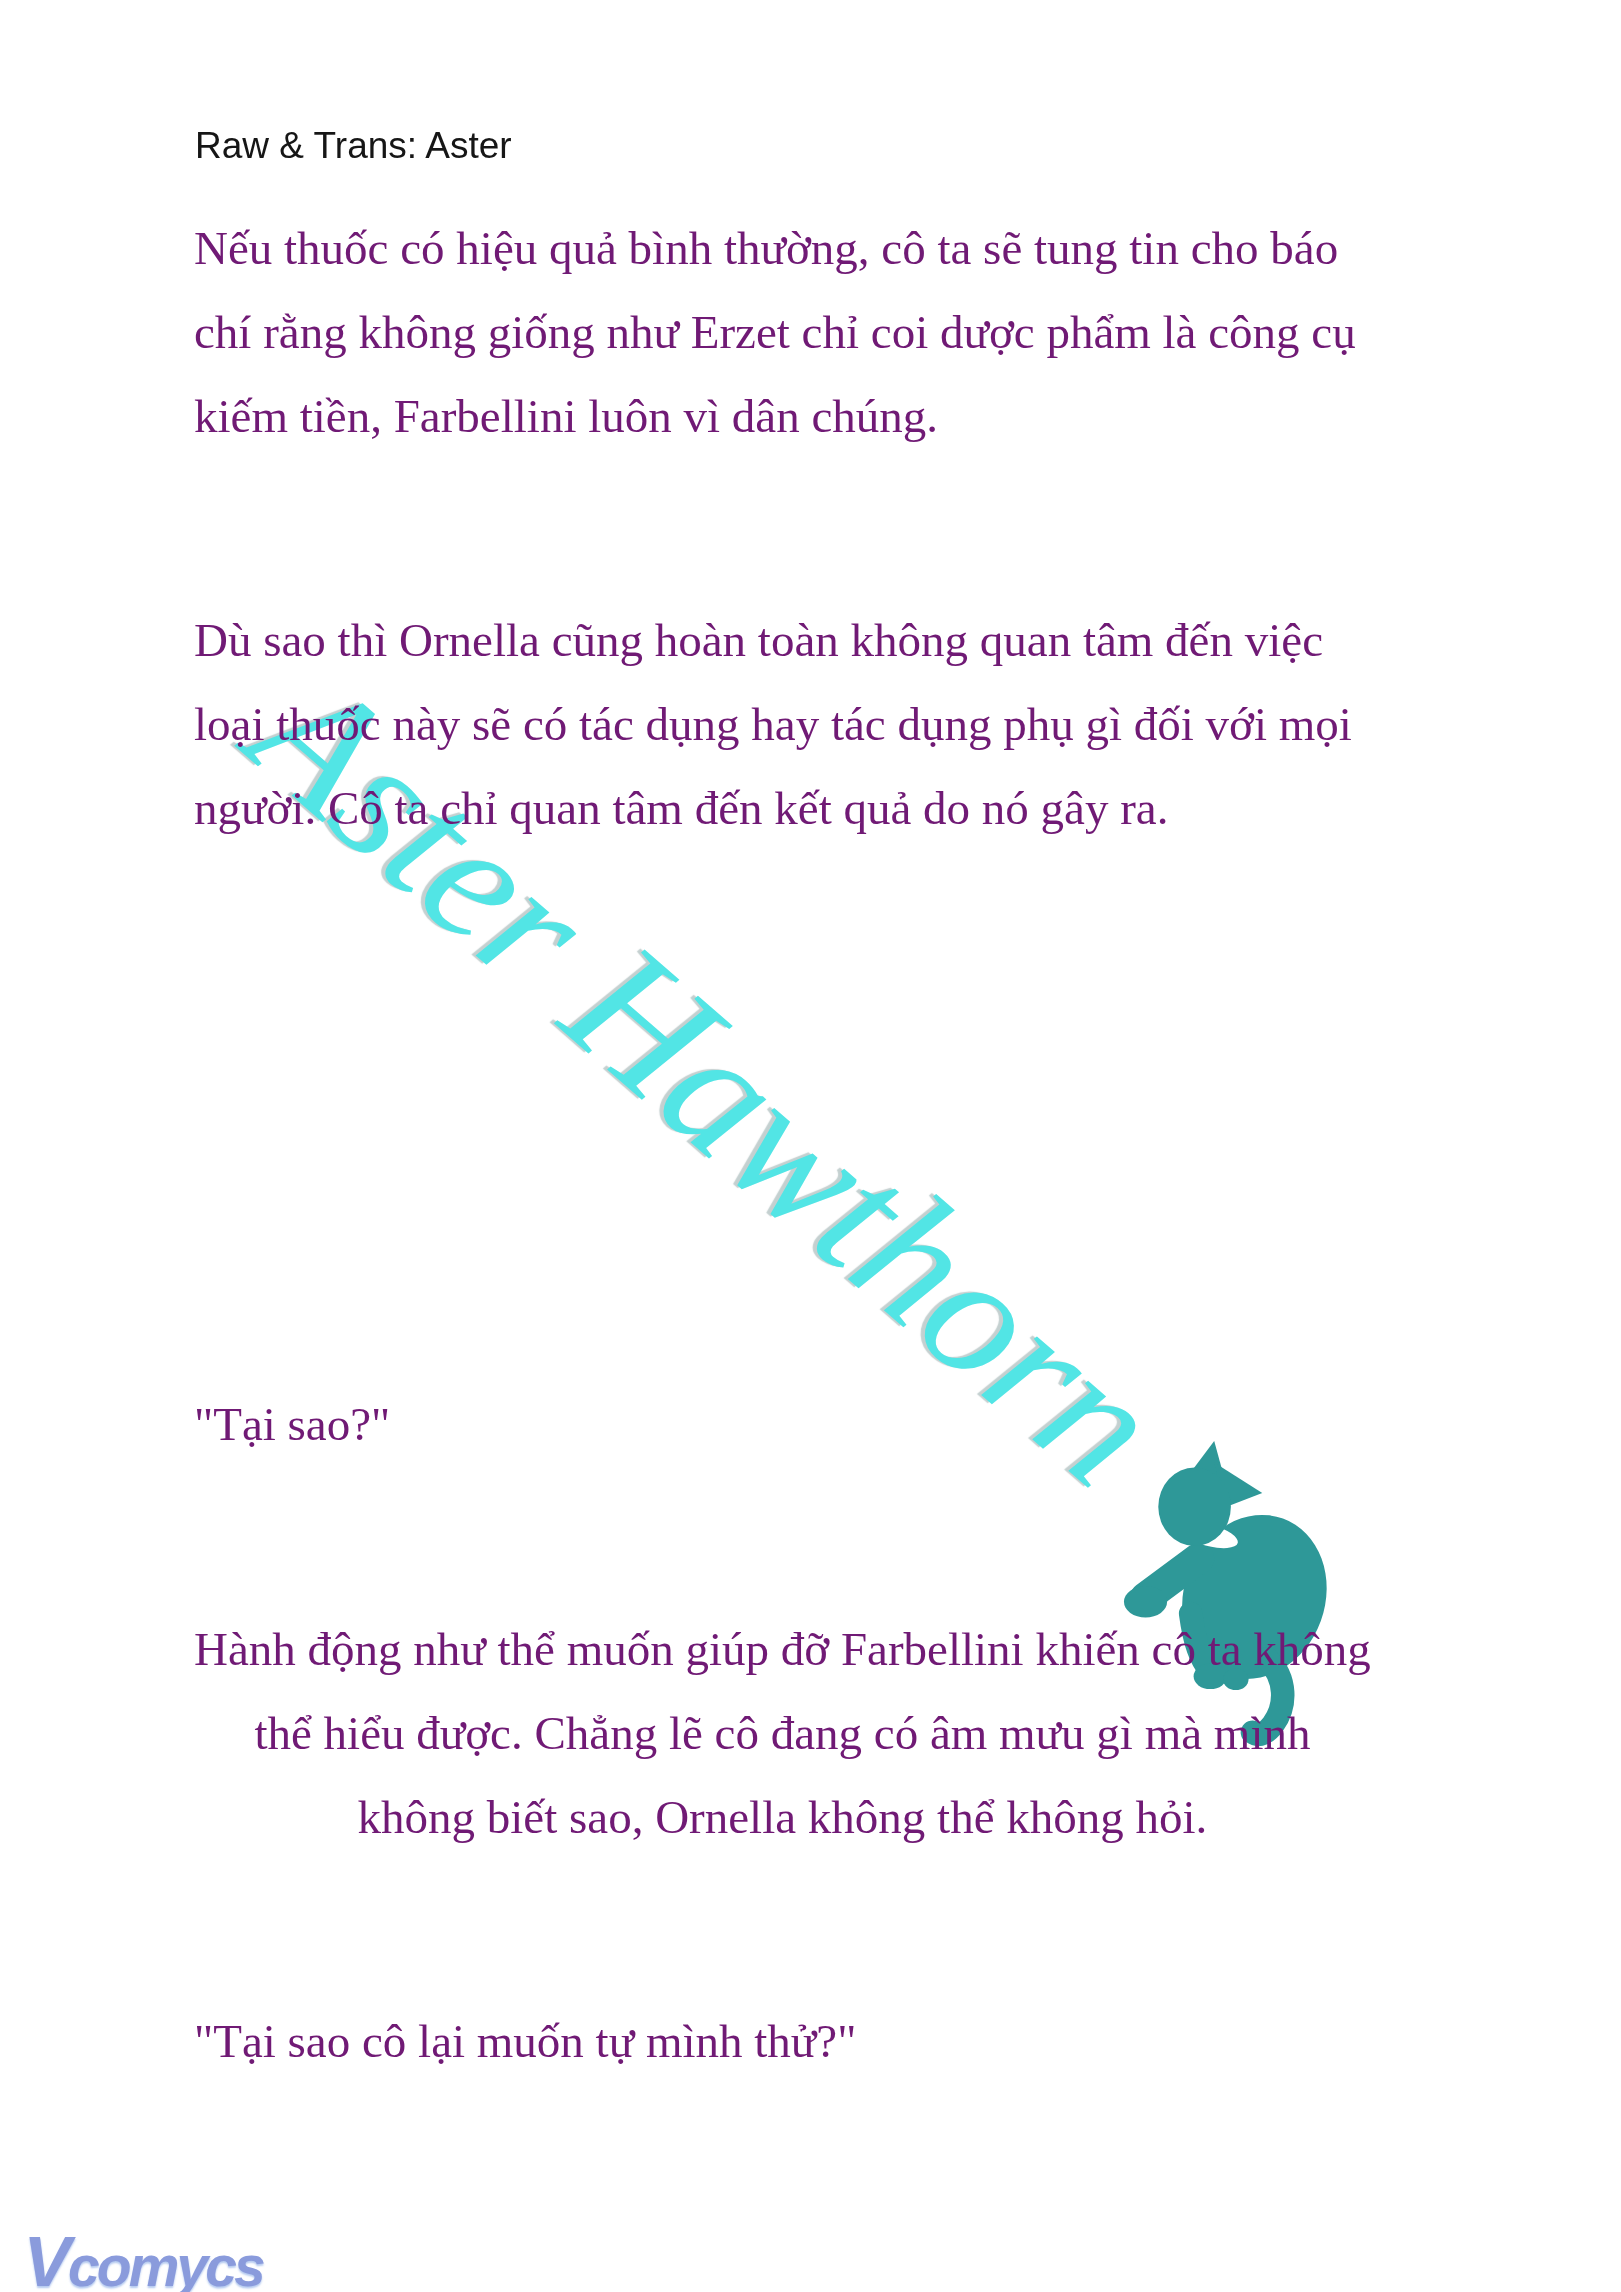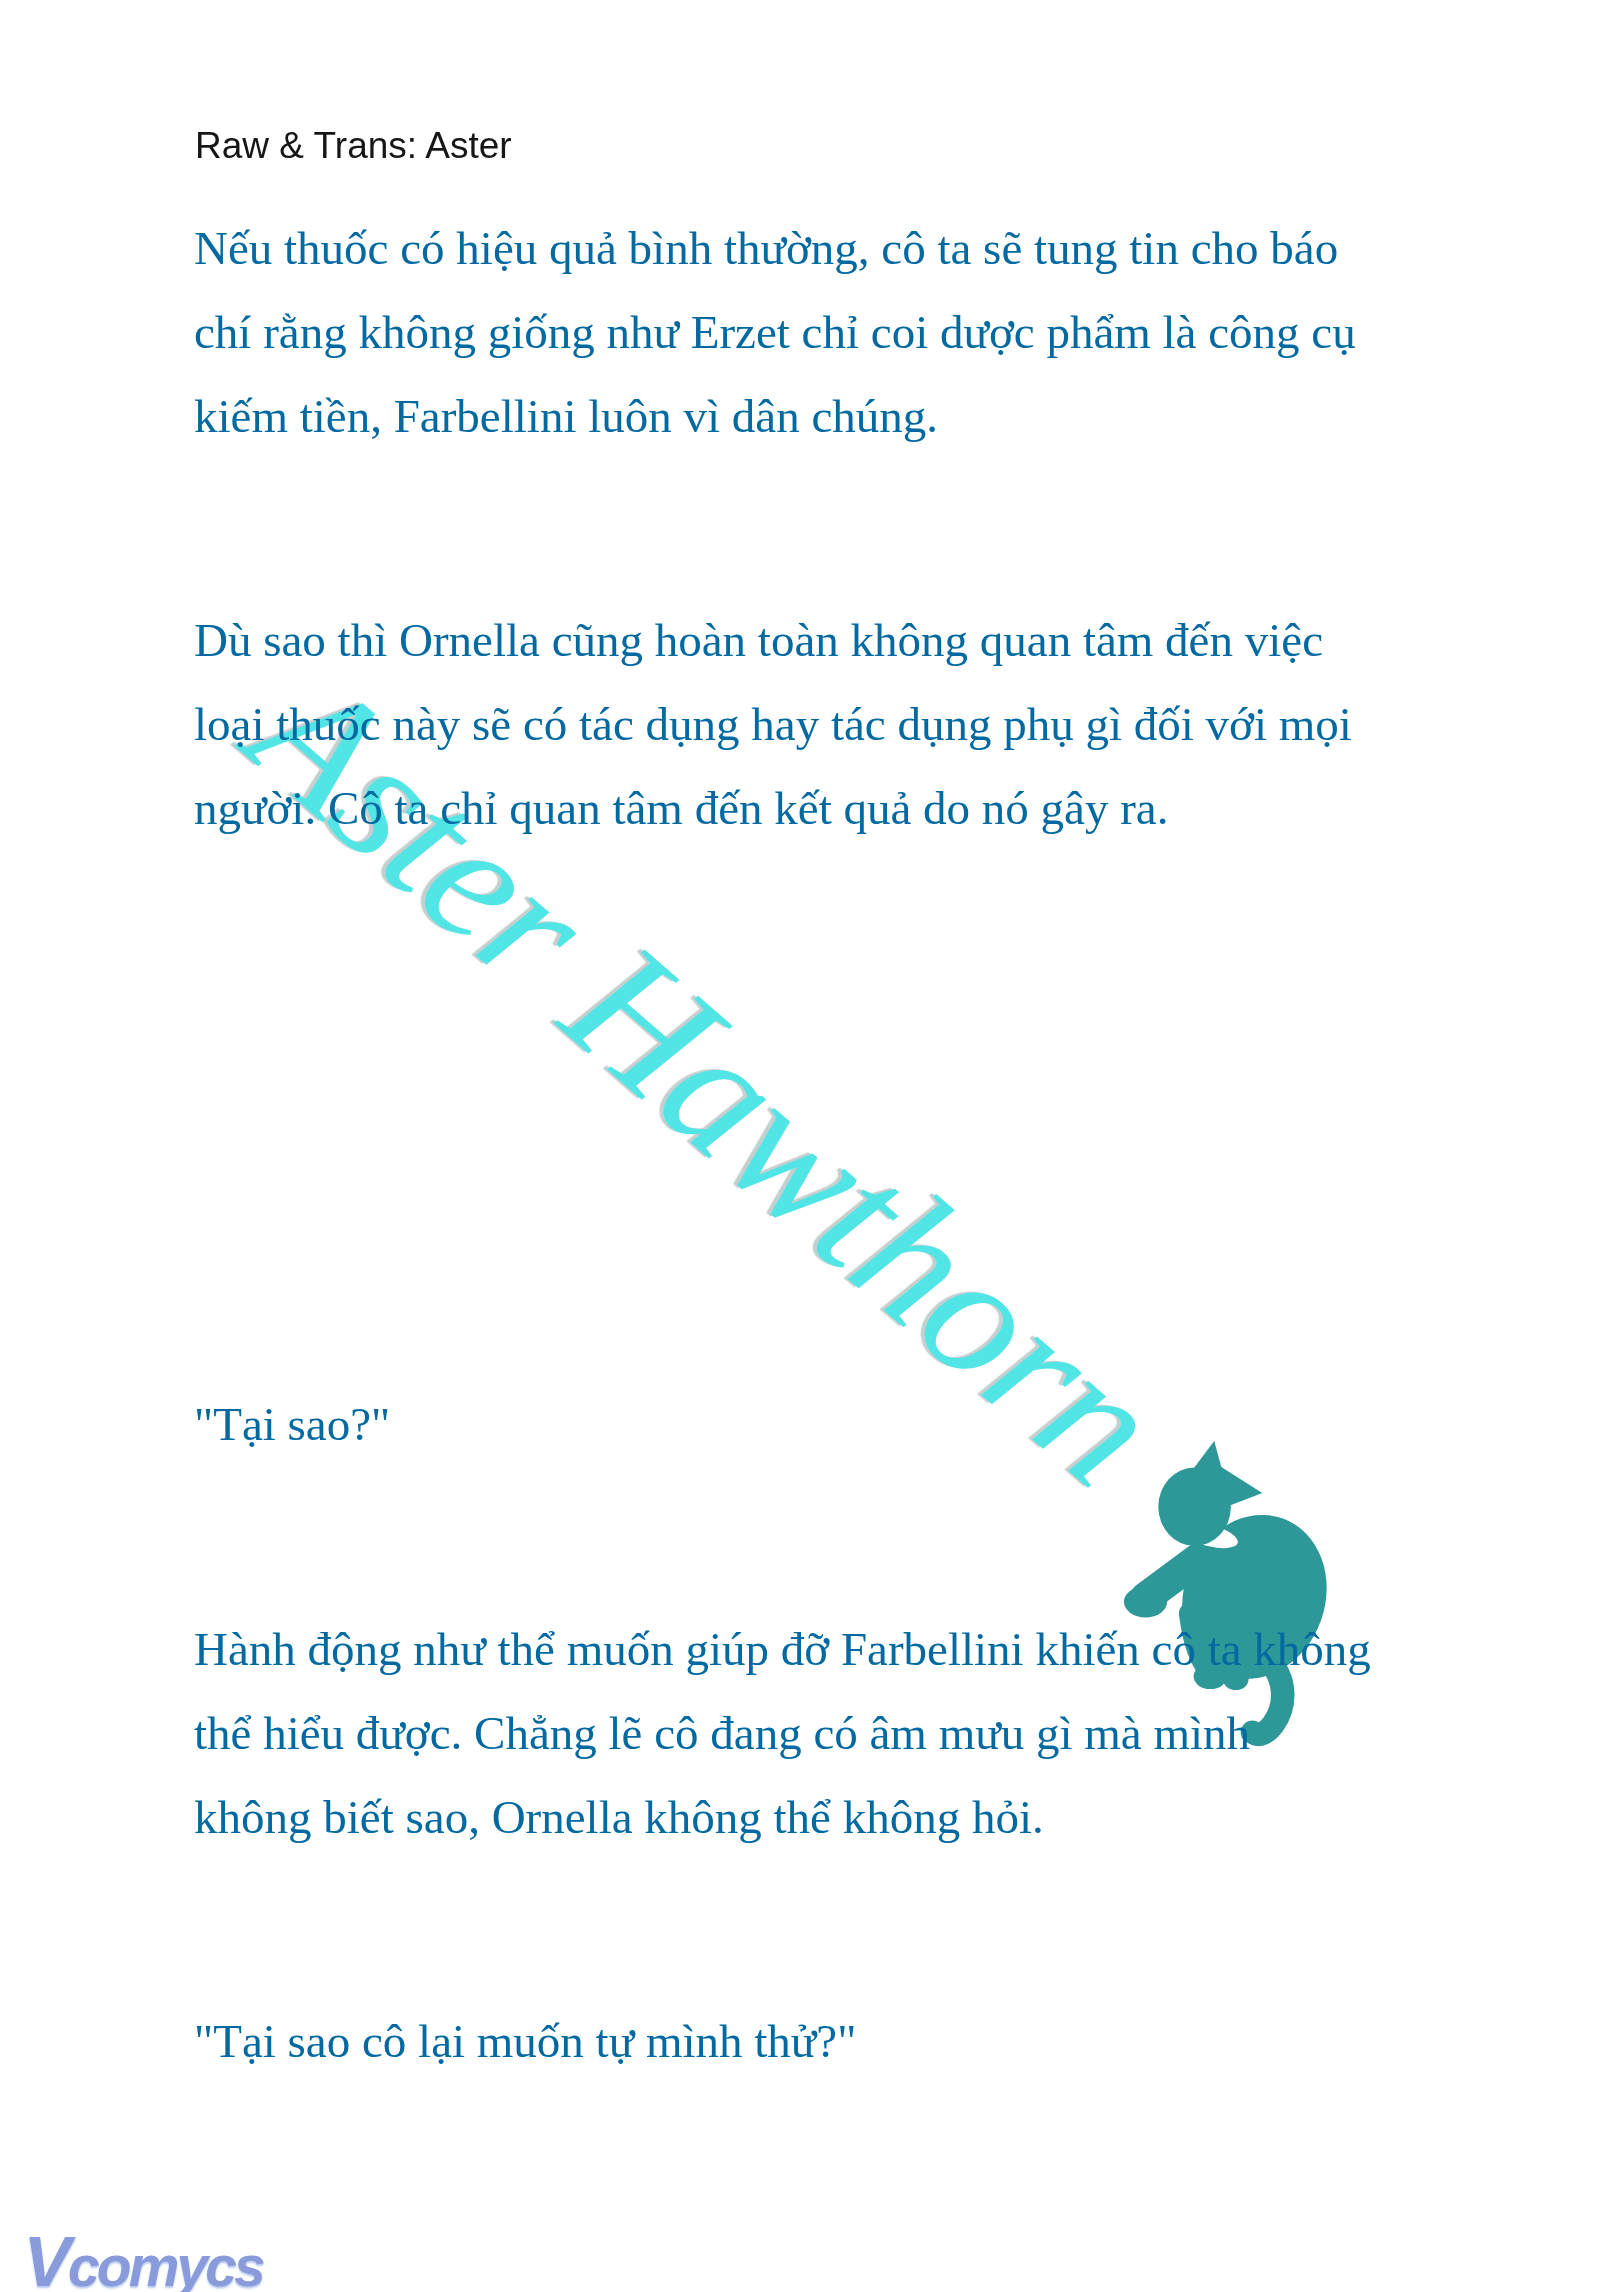--- a/index.html
+++ b/index.html
@@ -40,31 +40,31 @@
     transform: rotate(41deg);
     transform-origin: left top;
     text-shadow: -3.9px 2px 1px rgba(125, 150, 150, 0.45);
     z-index: 1;
   }
   .para {
     position: absolute;
     left: 194px;
     font-size: 47px;
     line-height: 84px;
-    color: #0369a1;
+    color: #701a75;
     z-index: 2;
   }
   .para .line {
     white-space: nowrap;
   }
   .p1 { top: 185px; }
   .p2 { top: 577px; }
   .p3 { top: 969px; }
   .q1 { top: 1361px; }
-  .p5 { top: 1586px; }
+  .p5 { top: 1586px; text-align: center; }
   .q2 { top: 1978px; }
   .cat {
     position: absolute;
     left: 1122px;
     top: 1414px;
     width: 206px;
     height: 314px;
     color: var(--c-cat, #2e9898);
     z-index: 1;
   }

